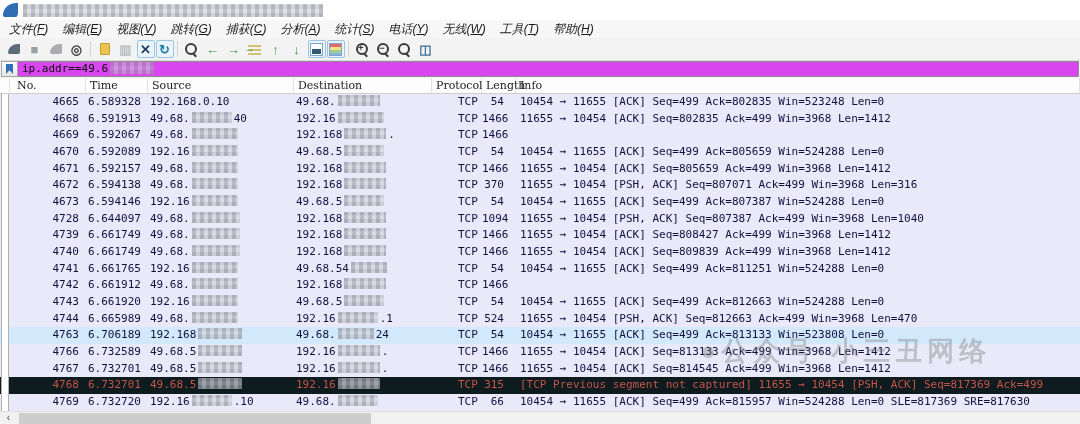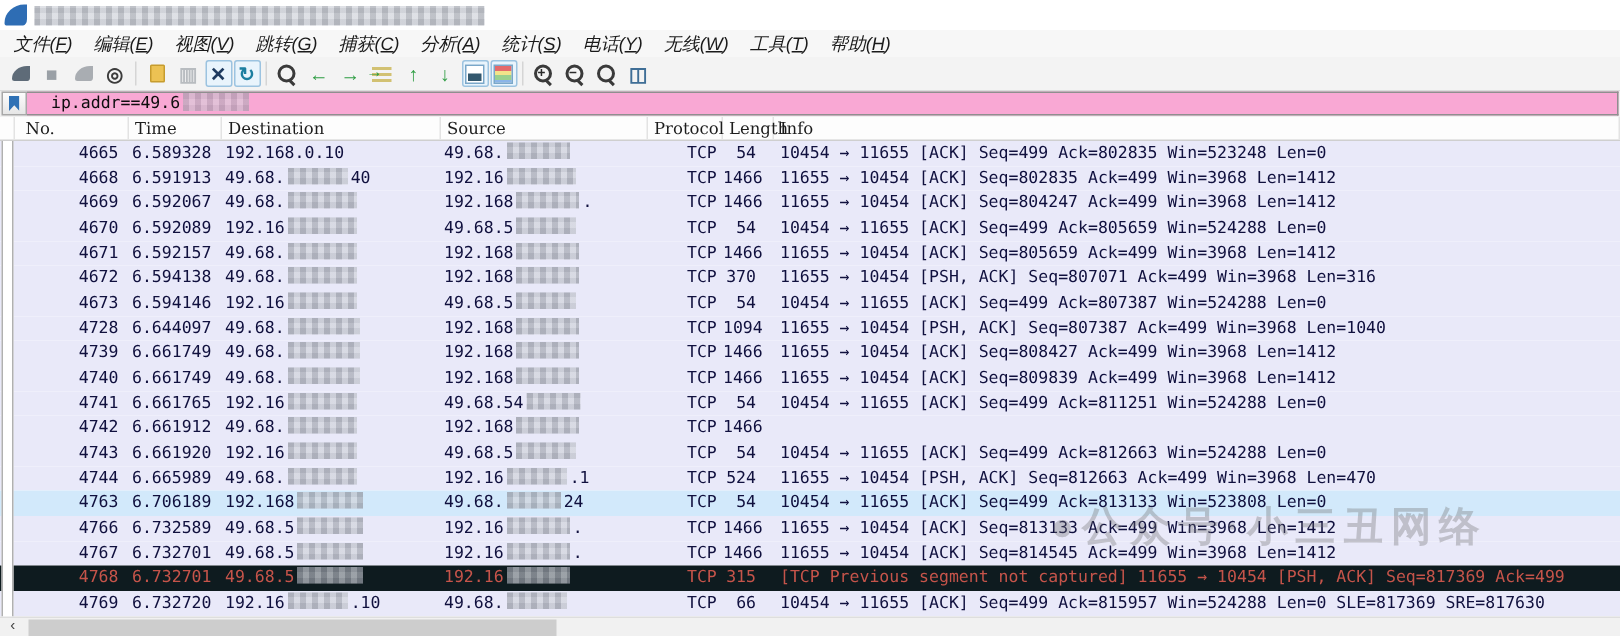--- a/index.html
+++ b/index.html
@@ -49,23 +49,23 @@
   .i-colorize { width:13px; height:13px; border:1px solid #7aa7c9;
     background:linear-gradient(#e46a6a 0 3px,#f2e38a 3px 6px,#9ad08e 6px 9px,#8ab4e8 9px 13px); }
   .glyph { font-weight:bold; line-height:1; }
 
   
   .filterbar { height:17px; background:#f0f0f0; display:flex; align-items:stretch; padding:0 1px 1px 1px; }
   .bookmark-btn { width:17px; border:1px solid #a8a8a8; background:linear-gradient(#fdfdfd,#e6e6e6);
                   display:flex; align-items:center; justify-content:center; }
   .bookmark-shape { width:7px; height:10px; background:#2f71b5;
                     clip-path:polygon(0 0,100% 0,100% 100%,50% 62%,0 100%); }
-  .filter-input { flex:1; background:#f9a8d4; border:1px solid #8f8f8f; border-left:none;
+  .filter-input { flex:1; background:#d946ef; border:1px solid #8f8f8f; border-left:none;
                   font-family:"DejaVu Sans Mono", monospace; font-size:11px; color:#0d0d0d;
-                  line-height:14px; padding-left:16px; white-space:nowrap; overflow:hidden; }
+                  line-height:14px; padding-left:4px; white-space:nowrap; overflow:hidden; }
   .filter-blur { width:44px; height:12px; vertical-align:-2px; opacity:.75; }
 
   
   .grid { display:grid; grid-template-columns:10px 76px 62px 146px 138px 50px 34px 1fr; }
   .pheader { height:16px; background:#fdfdfd; border-bottom:1px solid #cfcfcf;
              font-family:"DejaVu Serif", serif; font-size:11px; color:#1c1c1c; line-height:15px; }
   .pheader .hc { border-right:1px solid #e3e3e3; white-space:nowrap; overflow:visible; padding-left:4px; }
   .pheader .hc.first { padding-left:7px; }
   .plist { position:relative; height:317px; overflow:hidden; background:#fff;
            font-family:"DejaVu Sans Mono", monospace; font-size:11px; color:#10103e; }
@@ -193,22 +193,22 @@
     </div>
     <div class="filter-input">
       <span>ip.addr==49.6</span><span class="mosaic filter-blur"></span>
     </div>
   </div>
 
   <div class="pheader grid">
     <div class="hc"></div>
     <div class="hc first">No.</div>
     <div class="hc">Time</div>
+    <div class="hc">Source</div>
     <div class="hc">Destination</div>
-    <div class="hc">Source</div>
     <div class="hc">Protocol</div>
     <div class="hc">Length</div>
     <div class="hc">Info</div>
   </div>
 
   <div class="plist">
     <div class="gutter-overlay"></div>
   <div class="prow grid">
         <div class="c"></div>
         <div class="c no">4665</div>
@@ -230,21 +230,20 @@
         <div class="c info">11655 → 10454 [ACK] Seq=802835 Ack=499 Win=3968 Len=1412</div>
       </div>
       <div class="prow grid">
         <div class="c"></div>
         <div class="c no">4669</div>
         <div class="c time">6.592067</div>
         <div class="c src"><span>49.68.</span><span class="mosaic" style="width: 46px;"></span></div>
         <div class="c dst"><span>192.168</span><span class="mosaic" style="width: 42px;"></span><span>.</span></div>
         <div class="c proto">TCP</div>
         <div class="c len">1466</div>
-        <div class="c info">11655 → 10454 [ACK] Seq=804247 Ack=499 Win=3968 Len=1412</div>
       </div>
       <div class="prow grid">
         <div class="c"></div>
         <div class="c no">4670</div>
         <div class="c time">6.592089</div>
         <div class="c src"><span>192.16</span><span class="mosaic" style="width: 46px;"></span></div>
         <div class="c dst"><span>49.68.5</span><span class="mosaic" style="width: 40px;"></span></div>
         <div class="c proto">TCP</div>
         <div class="c len">54</div>
         <div class="c info">10454 → 11655 [ACK] Seq=499 Ack=805659 Win=524288 Len=0</div>

